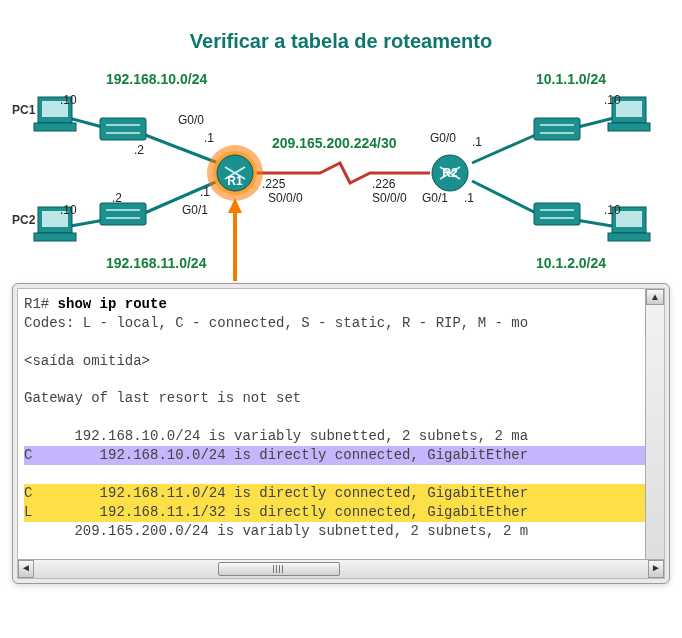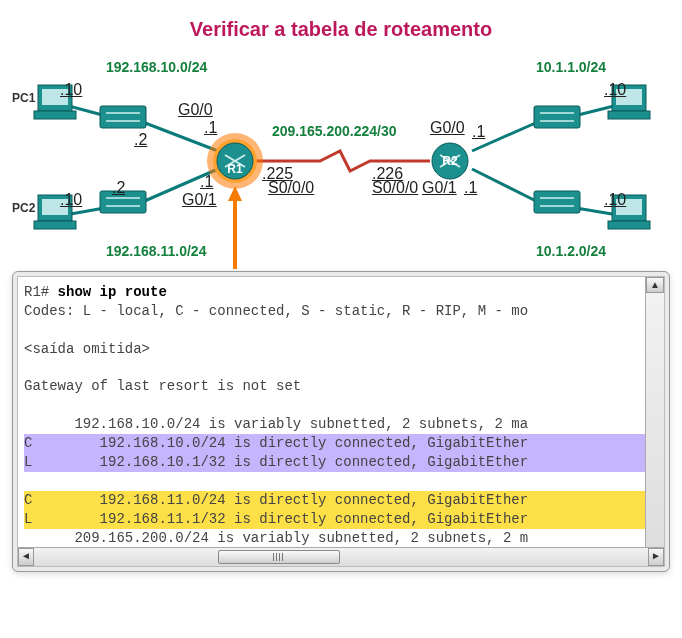--- a/index.html
+++ b/index.html
@@ -4,42 +4,41 @@
 <style>
   body {
     margin: 0;
     font-family: Arial, Helvetica, sans-serif;
     background: #fff;
     width: 682px;
   }
   .title {
     text-align: center;
     font-weight: bold;
-    color: #be185d;
+    color: #0f766e;
     font-size: 20px;
-    padding: 18px 0 10px 0;
+    padding: 30px 0 10px 0;
   }
   .diagram {
     position: relative;
     width: 682px;
     height: 220px;
   }
   .label {
     position: absolute;
     font-size: 14px;
     font-weight: bold;
     color: #15803d;
     white-space: nowrap;
   }
   .small {
     position: absolute;
-    font-size: 16px;
+    font-size: 12px;
     color: #222;
     white-space: nowrap;
-    text-decoration: underline;
   }
   .pc-label {
     position: absolute;
     font-size: 12px;
     font-weight: bold;
     color: #333;
   }
   .terminal-wrap {
     margin: 0 12px 12px 12px;
     border: 1px solid #999;
@@ -235,21 +234,21 @@
 <div class="terminal-wrap">
   <div class="terminal-inner">
     <div class="terminal"><span class="row"><span>R1# </span><span class="cmd">show ip route</span></span>
 <span class="row">Codes: L - local, C - connected, S - static, R - RIP, M - mo</span>
 
 <span class="row">&lt;saída omitida&gt;</span>
 
 <span class="row">Gateway of last resort is not set</span>
 
 <span class="row">      192.168.10.0/24 is variably subnetted, 2 subnets, 2 ma</span>
-<span class="row hl-orange">C        192.168.10.0/24 is directly connected, GigabitEther</span><span class="row hl-orange">L        192.168.10.1/32 is directly connected, GigabitEther</span>
+<span class="row hl-orange">C        192.168.10.0/24 is directly connected, GigabitEther</span>
 <span class="row hl-purple">C        192.168.11.0/24 is directly connected, GigabitEther</span><span class="row hl-purple">L        192.168.11.1/32 is directly connected, GigabitEther</span><span class="row">      209.165.200.0/24 is variably subnetted, 2 subnets, 2 m</span>
 </div>
     <div class="vscroll">
       <div class="arrow up">▲</div>
       <div class="arrow down">▼</div>
     </div>
     <div class="hscroll">
       <div class="arrow left">◄</div>
       <div class="thumb"></div>
       <div class="arrow right">►</div>

